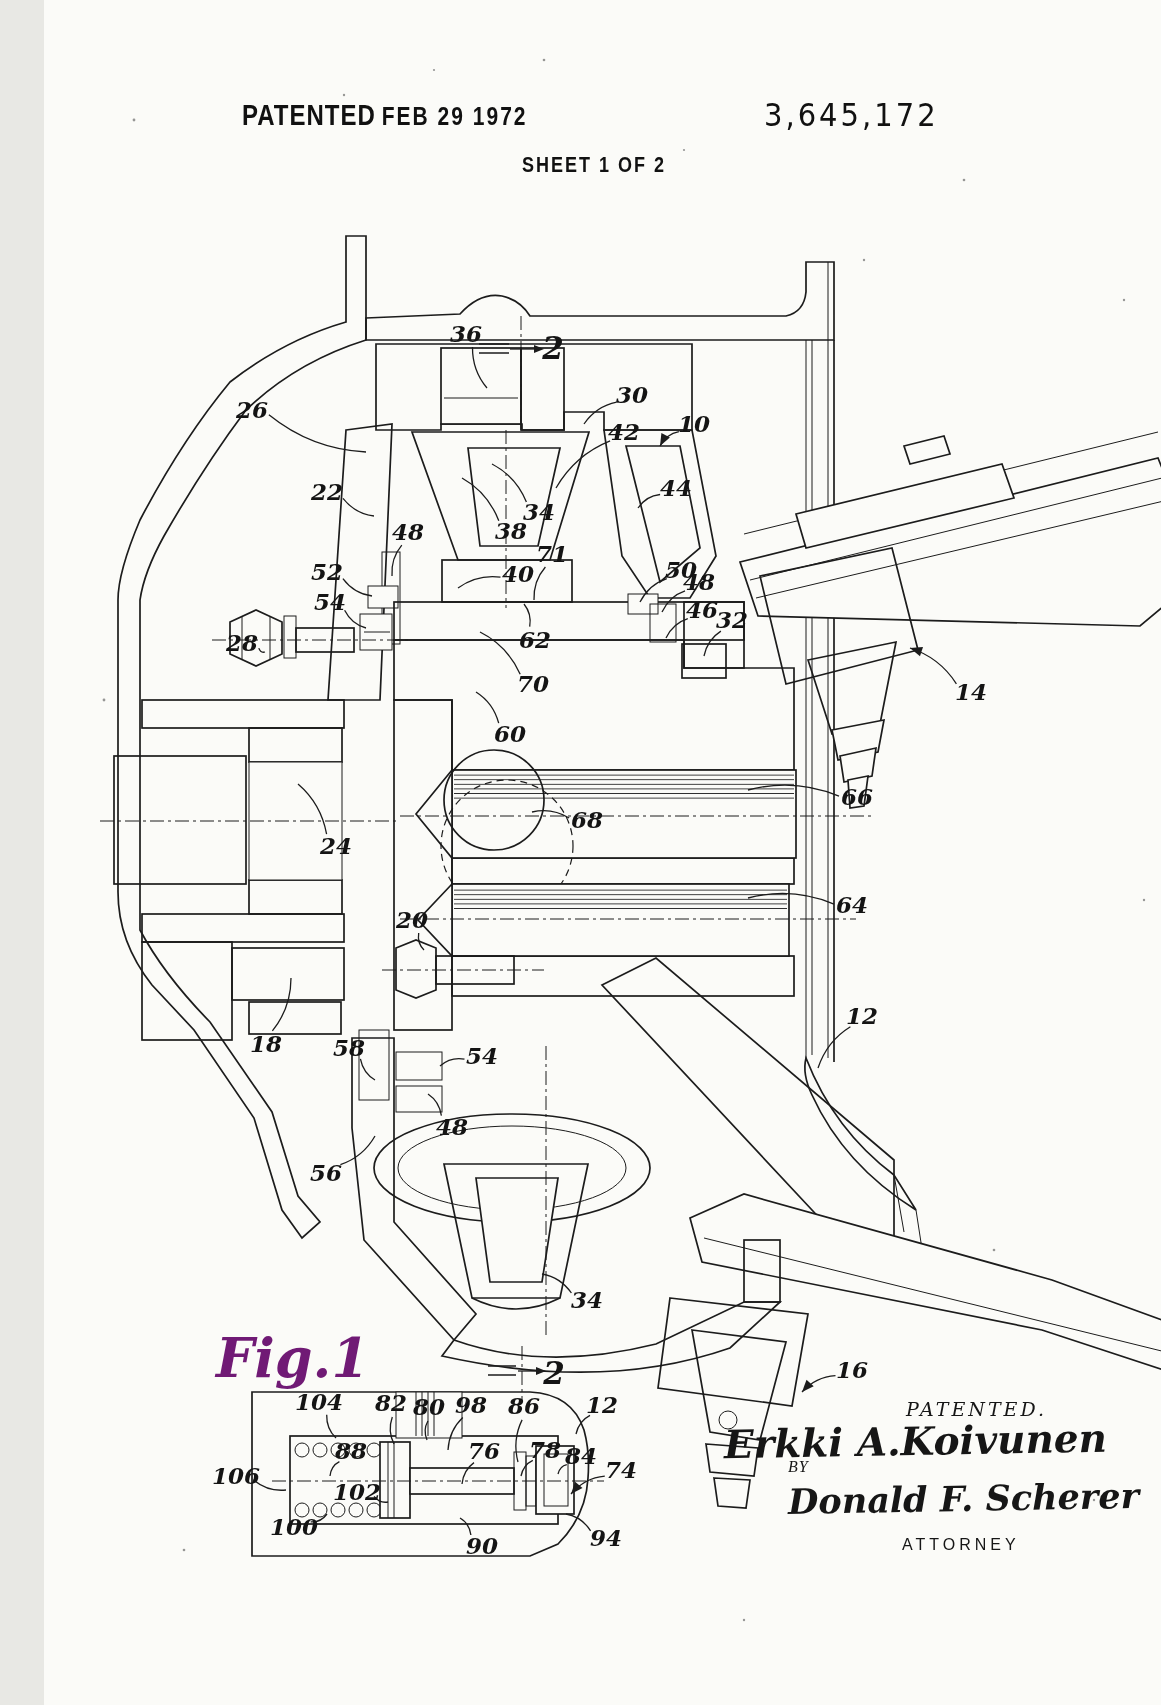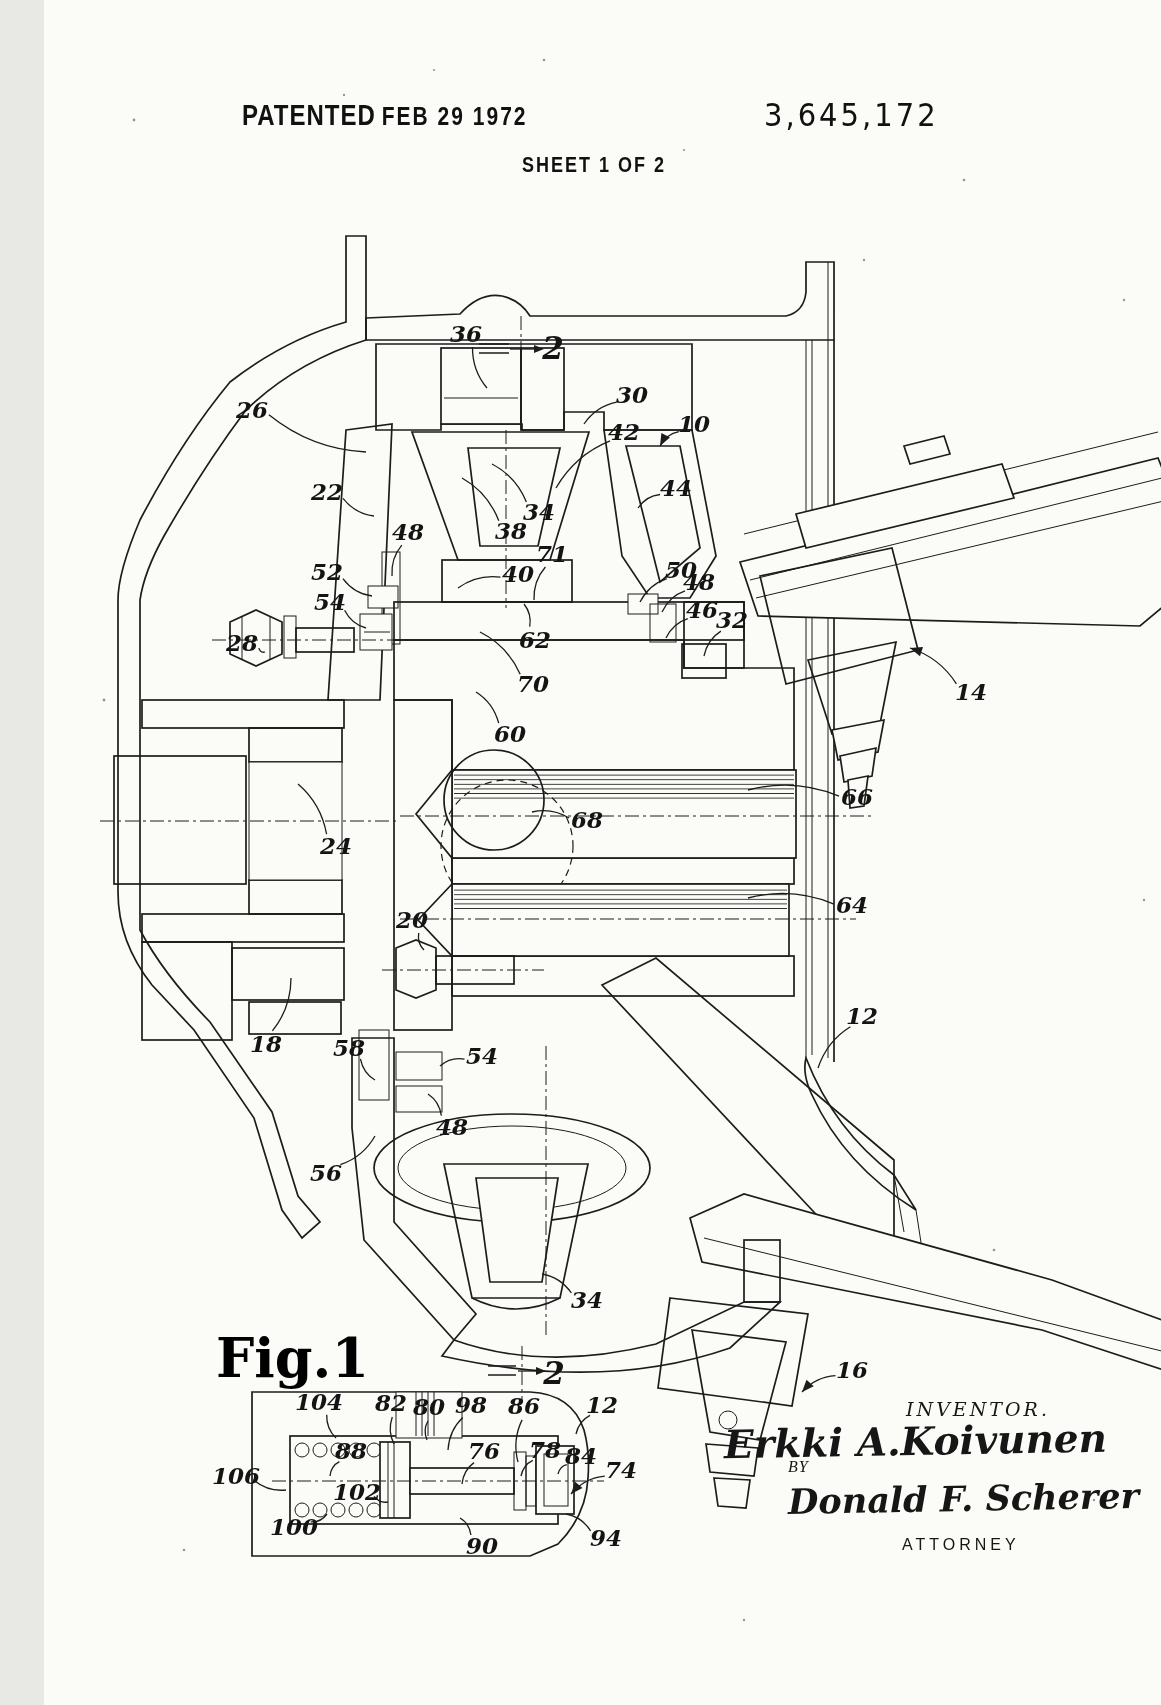--- a/index.html
+++ b/index.html
@@ -7,22 +7,22 @@
         font-family:"Liberation Sans",sans-serif;color:#161616;margin-left:44px;}
   
   .stamp{position:absolute;font-family:"Liberation Sans",sans-serif;font-weight:bold;
          transform:scaleY(1.22);transform-origin:top left;white-space:nowrap;color:#111;}
   .patented{left:198px;top:98px;font-size:24px;letter-spacing:1px;}
   .patented .date{font-size:21px;letter-spacing:2px;margin-left:6px;}
   .patnum{left:720px;top:96px;font-size:29px;font-weight:normal;letter-spacing:3px;
           font-family:"DejaVu Sans",sans-serif;transform:scaleY(1.1);}
   .sheet{left:478px;top:152px;font-size:18px;letter-spacing:2px;}
   
-  .figname{position:absolute;font-family:"DejaVu Serif",serif;font-weight:700;
-           font-size:54px;color:#000000;white-space:nowrap;}
+  .figname{position:absolute;font-family:"DejaVu Serif",serif;font-style:italic;font-weight:700;
+           font-size:54px;color:#701a75;white-space:nowrap;}
   .fig1{left:172px;top:1326px;}
   .fig3{left:594px;top:1464px;}
   .inventor-label{position:absolute;left:862px;top:1398px;font-family:"DejaVu Serif",serif;
                   font-style:italic;font-size:19px;letter-spacing:3px;}
   .sig1{position:absolute;left:680px;top:1418px;font-family:"DejaVu Serif",serif;font-style:italic;
         font-weight:700;font-size:39px;white-space:nowrap;transform:rotate(-1deg);}
   .by-label{position:absolute;left:744px;top:1458px;font-family:Liberation Serif, serif;
             font-style:italic;font-size:16px;letter-spacing:1px;}
   .sig2{position:absolute;left:744px;top:1478px;font-family:"DejaVu Serif",serif;font-style:italic;
         font-weight:700;font-size:35px;white-space:nowrap;transform:rotate(-1deg);}
@@ -384,19 +384,19 @@
         <text x="192" y="1484" text-anchor="middle" class="ref">106</text>
         <text x="313" y="1500" text-anchor="middle" class="ref">102</text>
         <text x="250" y="1535" text-anchor="middle" class="ref">100</text>
         <text x="438" y="1554" text-anchor="middle" class="ref">90</text>
         <text x="562" y="1546" text-anchor="middle" class="ref">94</text>
       </g>
   </svg>
 
   <div class="figname fig1">Fig.1</div>
 
-  <div class="inventor-label">INVENTOR.</div>
+  <div class="inventor-label">PATENTED.</div>
   <div class="sig1">Erkki A.Koivunen</div>
   <div class="by-label">BY</div>
   <div class="sig2">Donald F. Scherer</div>
   <div class="attorney-label">ATTORNEY</div>
 
 </div>
 
 </body></html>

